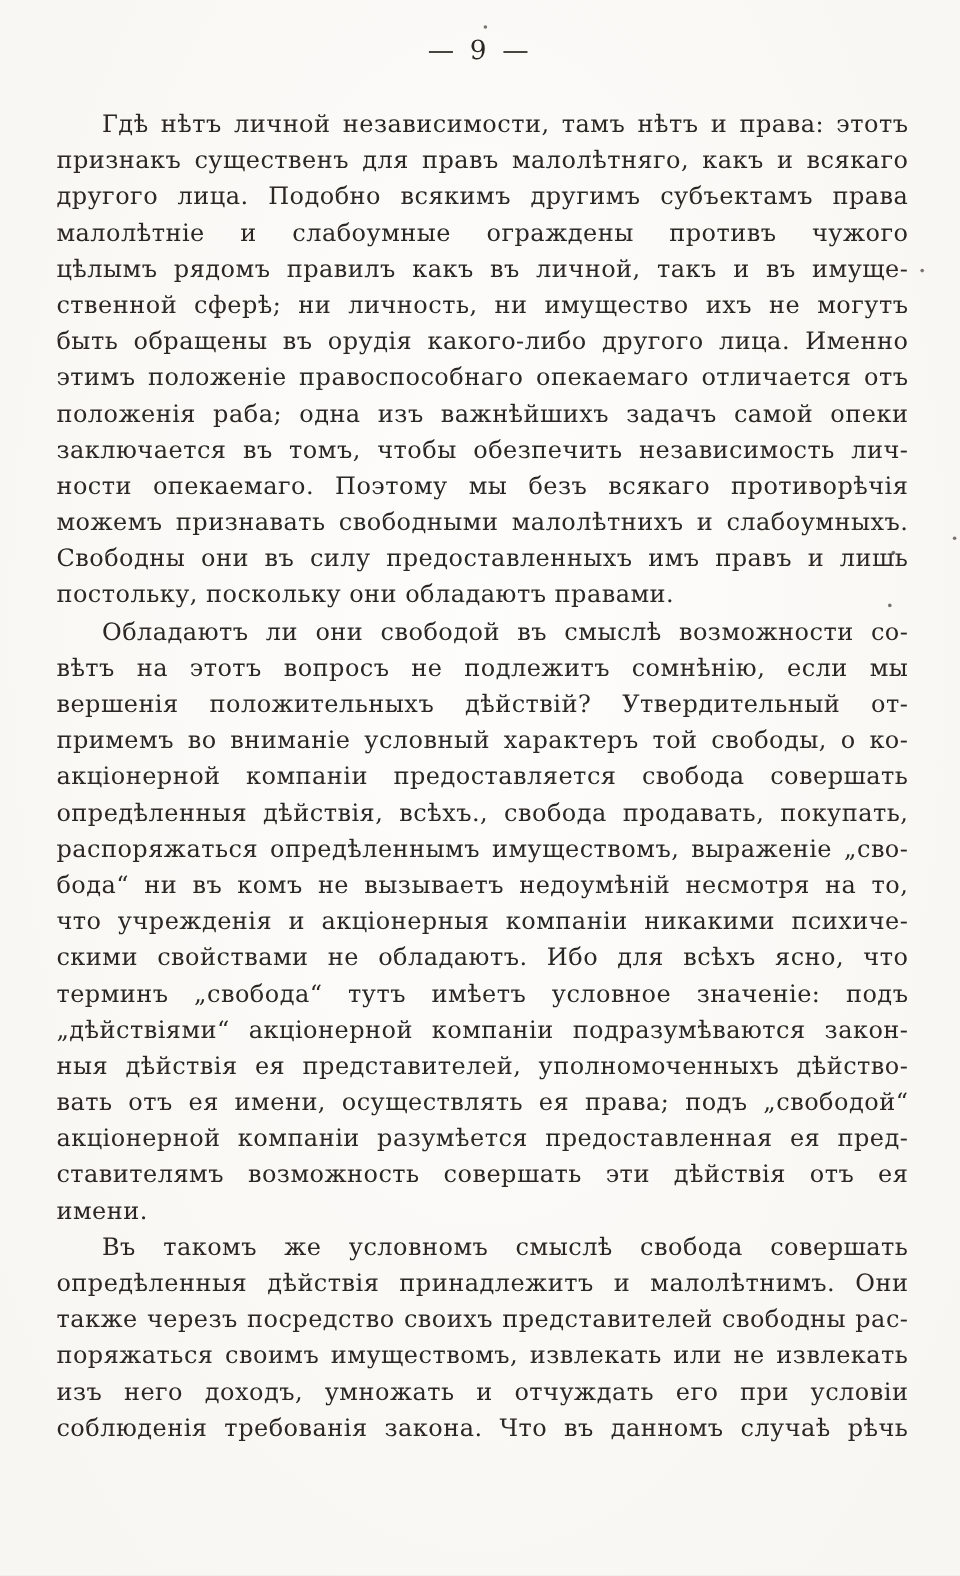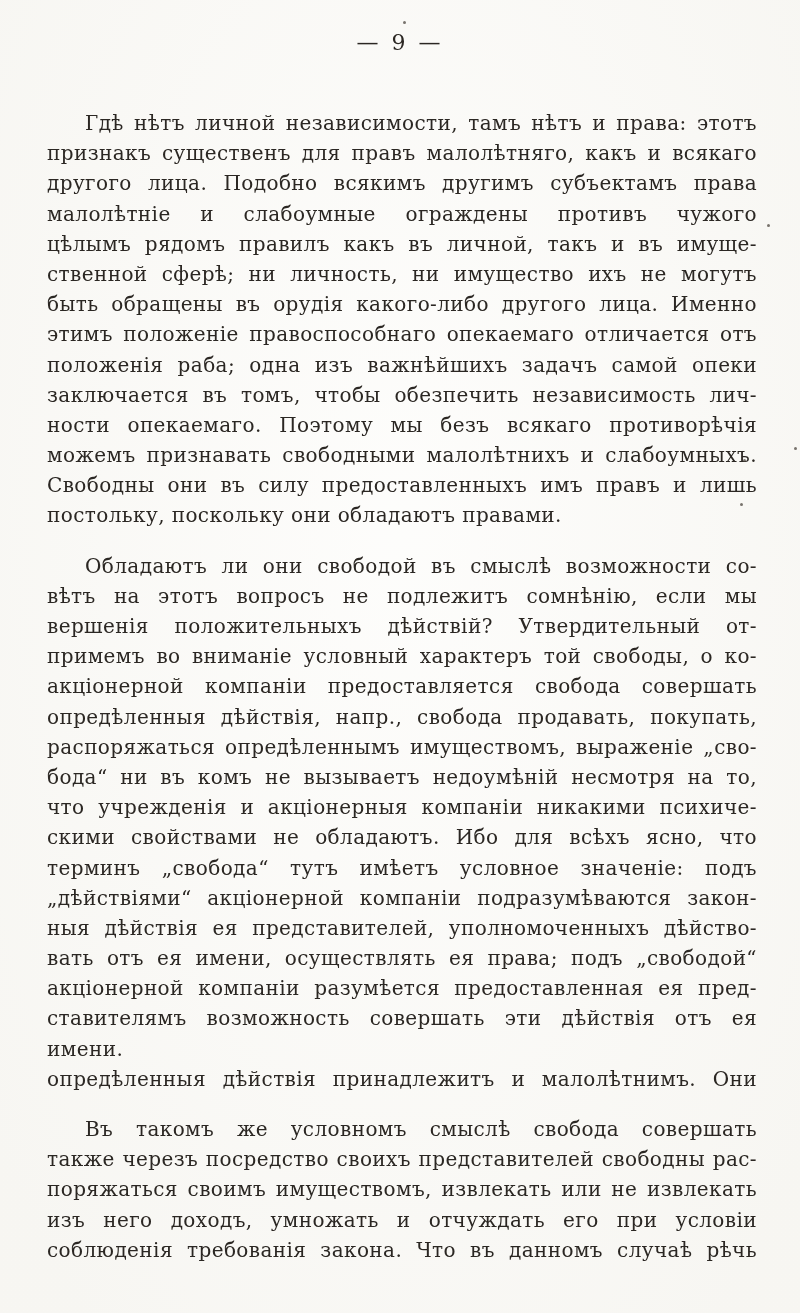--- a/index.html
+++ b/index.html
@@ -44,21 +44,20 @@
     text-align-last: justify;
     white-space: normal;
     overflow: hidden;
   }
   .text-line.no-justify {
     text-align: left;
     text-align-last: left;
   }
   .text-line.indent {
     text-indent: 38px;
-    margin-top: 20px;
   }
   .seg-italic {
   }
   .scan-speck {
     position: absolute;
     width: 3px;
     height: 3px;
     border-radius: 50%;
     background: #4c463f;
     opacity: 0.75;
@@ -82,34 +81,34 @@
       <div class="text-line"><span class="seg-normal">заключается въ томъ, чтобы обезпечить независимость лич-</span></div>
       <div class="text-line"><span class="seg-normal">ности опекаемаго. Поэтому мы безъ всякаго противорѣчія</span></div>
       <div class="text-line"><span class="seg-normal">можемъ признавать свободными малолѣтнихъ и слабоумныхъ.</span></div>
       <div class="text-line"><span class="seg-normal">Свободны они въ силу предоставленныхъ имъ правъ и лишь</span></div>
       <div class="text-line no-justify"><span class="seg-normal">постольку, поскольку они обладаютъ правами.</span></div>
       <div class="text-line indent"><span class="seg-normal">Обладаютъ ли они свободой въ смыслѣ возможности со-</span></div>
       <div class="text-line"><span class="seg-normal">вѣтъ на этотъ вопросъ не подлежитъ сомнѣнію, если мы</span></div>
       <div class="text-line"><span class="seg-normal">вершенія положительныхъ дѣйствій? Утвердительный от-</span></div>
       <div class="text-line"><span class="seg-normal">примемъ во вниманіе </span><span class="seg-italic">условный характеръ той свободы, о ко-</span></div>
       <div class="text-line"><span class="seg-normal">акціонерной компаніи предоставляется свобода совершать</span></div>
-      <div class="text-line"><span class="seg-normal">опредѣленныя дѣйствія, напр., свобода продавать, покупать,</span></div>
+      <div class="text-line"><span class="seg-normal">опредѣленныя дѣйствія, всѣхъ., свобода продавать, покупать,</span></div>
       <div class="text-line"><span class="seg-normal">распоряжаться опредѣленнымъ имуществомъ, выраженіе „сво-</span></div>
       <div class="text-line"><span class="seg-normal">бода“ ни въ комъ не вызываетъ недоумѣній несмотря на то,</span></div>
       <div class="text-line"><span class="seg-normal">что учрежденія и акціонерныя компаніи никакими психиче-</span></div>
       <div class="text-line"><span class="seg-normal">скими свойствами не обладаютъ. Ибо для всѣхъ ясно, что</span></div>
       <div class="text-line"><span class="seg-normal">терминъ „свобода“ тутъ имѣетъ условное значеніе: подъ</span></div>
       <div class="text-line"><span class="seg-normal">„дѣйствіями“ акціонерной компаніи подразумѣваются закон-</span></div>
       <div class="text-line"><span class="seg-normal">ныя дѣйствія ея представителей, уполномоченныхъ дѣйство-</span></div>
       <div class="text-line"><span class="seg-normal">вать отъ ея имени, осуществлять ея права; подъ „свободой“</span></div>
       <div class="text-line"><span class="seg-normal">акціонерной компаніи разумѣется предоставленная ея пред-</span></div>
       <div class="text-line"><span class="seg-normal">ставителямъ возможность совершать эти дѣйствія отъ ея</span></div>
       <div class="text-line no-justify"><span class="seg-normal">имени.</span></div>
+      <div class="text-line indent"><span class="seg-normal">Въ такомъ же условномъ смыслѣ свобода совершать</span></div>
       <div class="text-line"><span class="seg-normal">опредѣленныя дѣйствія принадлежитъ и малолѣтнимъ. Они</span></div>
-      <div class="text-line indent"><span class="seg-normal">Въ такомъ же условномъ смыслѣ свобода совершать</span></div>
       <div class="text-line"><span class="seg-normal">также </span><span class="seg-italic">черезъ посредство своихъ представителей</span><span class="seg-normal"> свободны рас-</span></div>
       <div class="text-line"><span class="seg-normal">поряжаться своимъ имуществомъ, извлекать или не извлекать</span></div>
       <div class="text-line"><span class="seg-normal">изъ него доходъ, умножать и отчуждать его при условіи</span></div>
       <div class="text-line"><span class="seg-normal">соблюденія требованія закона. Что въ данномъ случаѣ рѣчь</span></div>
     </main>
 <div class="scan-speck" style="left: 403px; top: 21px;"></div>
     <div class="scan-speck" style="left: 767px; top: 224px;"></div>
     <div class="scan-speck" style="left: 794px; top: 447px;"></div>
     <div class="scan-speck" style="left: 743px; top: 459px;"></div>
     <div class="scan-speck" style="left: 740px; top: 503px;"></div>

